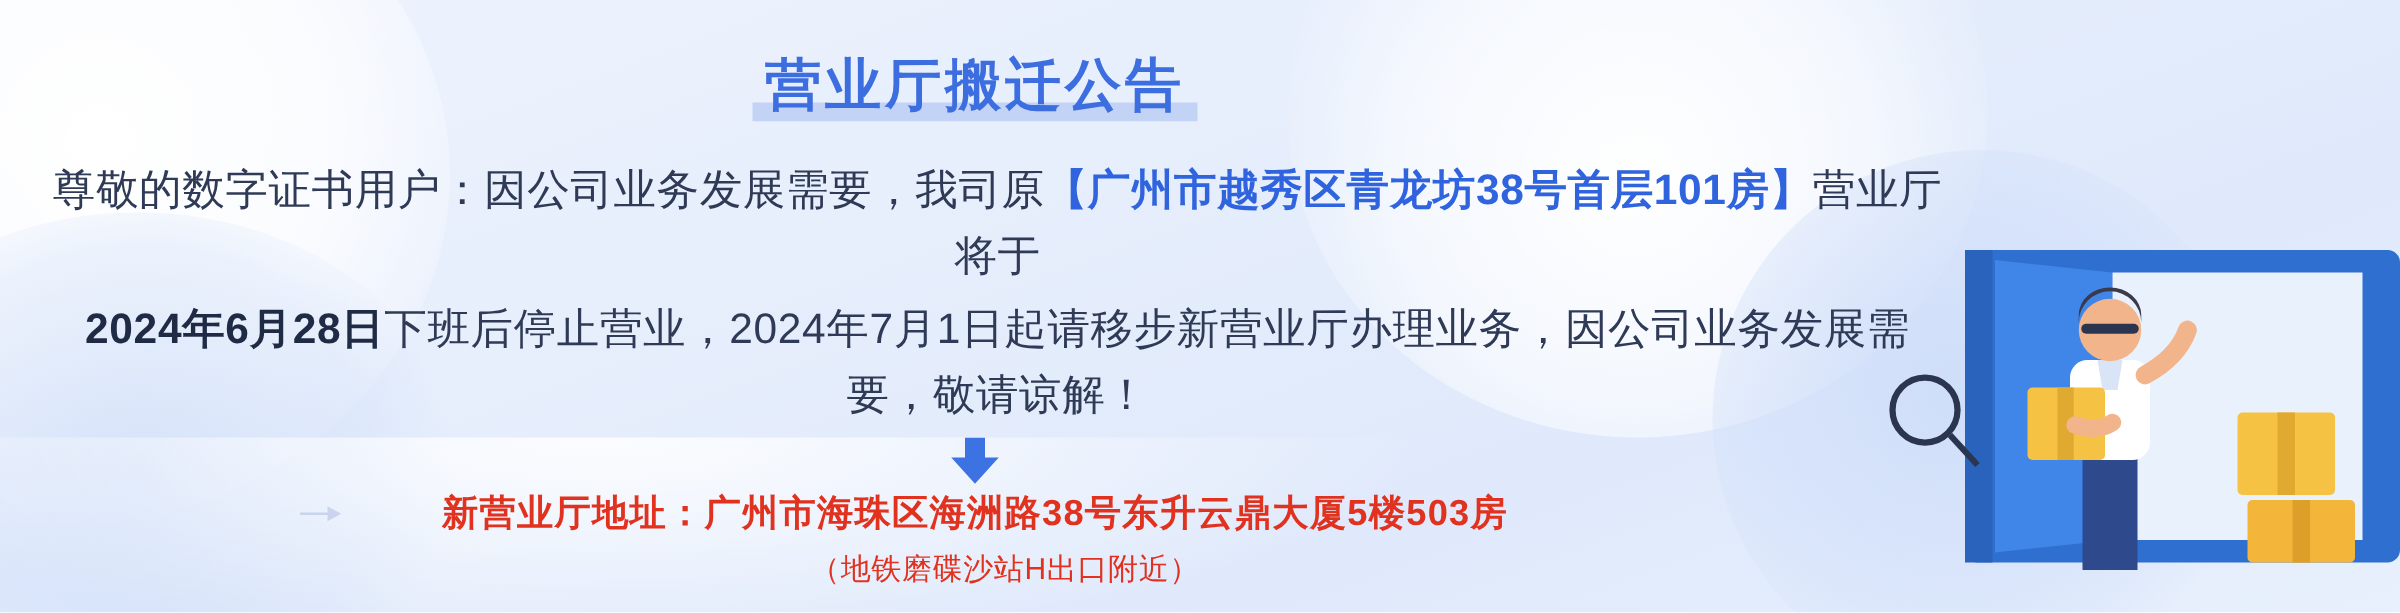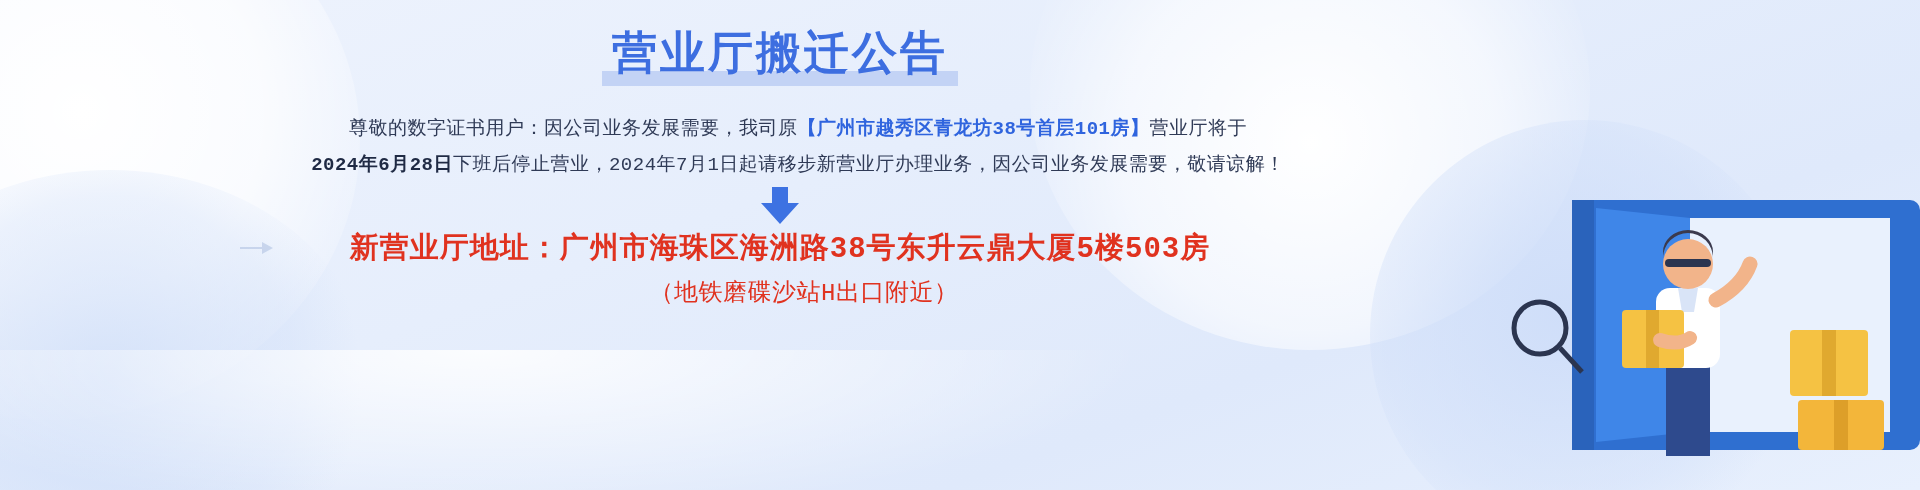--- a/index.html
+++ b/index.html
@@ -51,25 +51,24 @@
   .wave {
     position: absolute;
     left: 0; bottom: -40px;
     width: 1200px; height: 180px;
     background: radial-gradient(ellipse at 40% 0%, rgba(255,255,255,.85) 0%, rgba(255,255,255,0) 65%);
   }
 
   
   .content {
     position: absolute;
-    left: 0; top: 4px;
+    left: 0; top: 15px;
     width: 1560px;
     text-align: center;
     z-index: 5;
-    font-family: Liberation Mono, monospace;
   }
 
   .title-wrap {
     margin-top: 26px;
     text-align: center;
   }
   .title {
     display: inline-block;
     position: relative;
     font-size: 45px;
@@ -83,21 +82,21 @@
     position: absolute;
     left: -4px;
     right: -4px;
     bottom: 1px;
     height: 15px;
     background: #c3d3f5;
     z-index: -1;
   }
 
   .para {
-    font-size: 19px;
+    font-size: 34px;
     color: #2f3a56;
     line-height: 1.55;
     letter-spacing: .5px;
     padding-left: 36px;
   }
   .line1 { margin-top: 28px; }
   .line2 { margin-top: 6px; }
 
   .em-blue {
     color: #2f64de;

